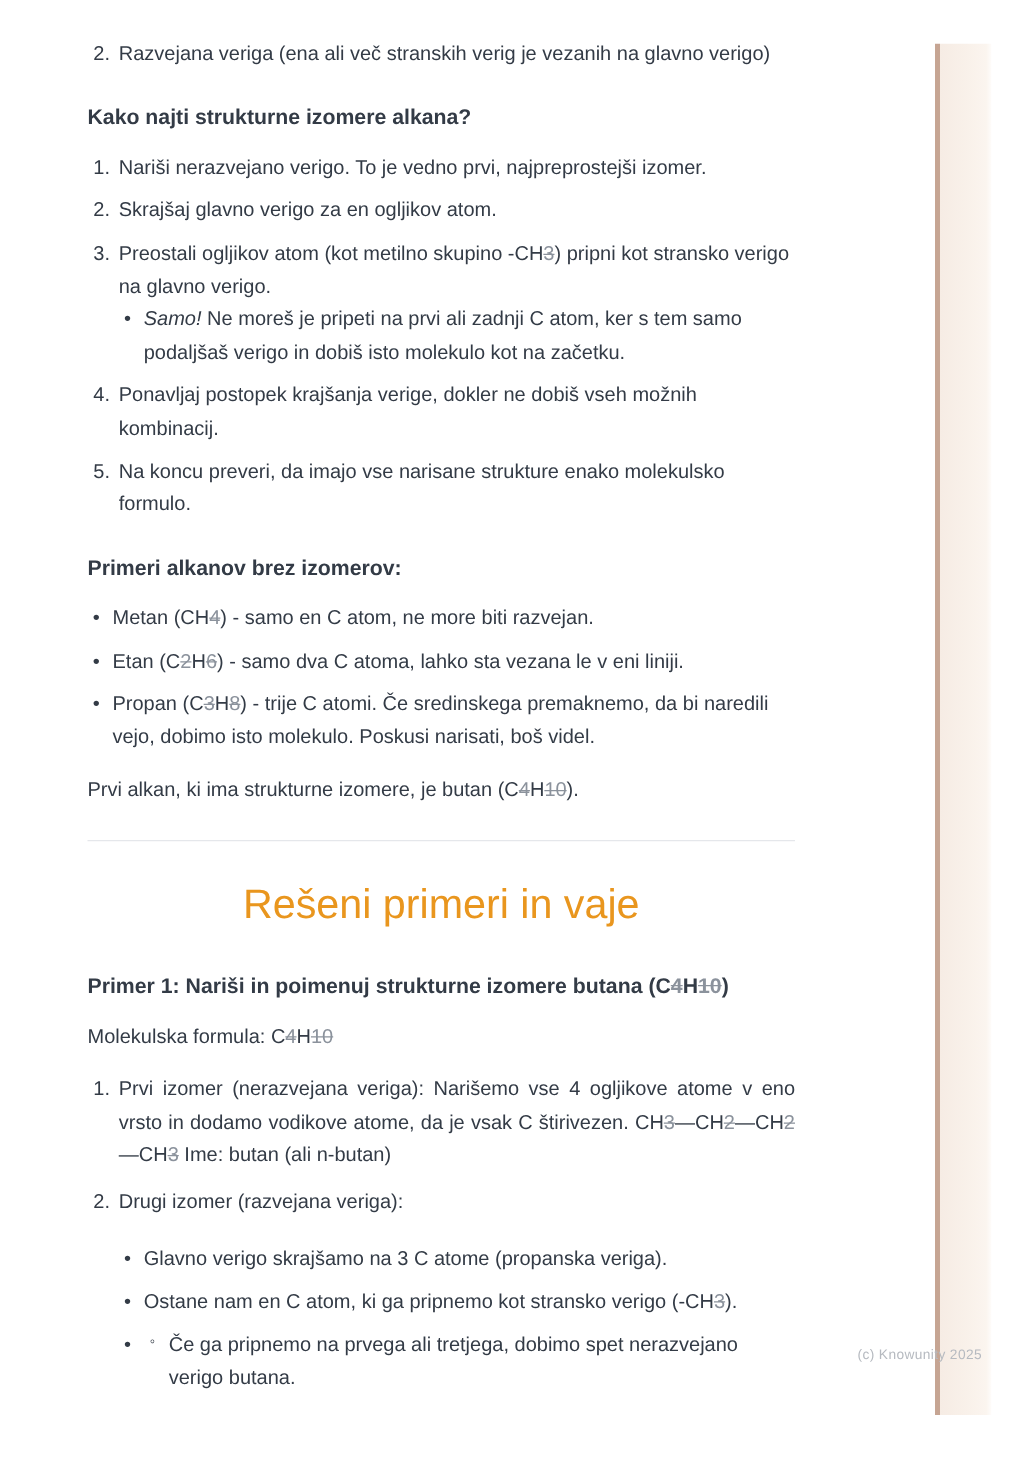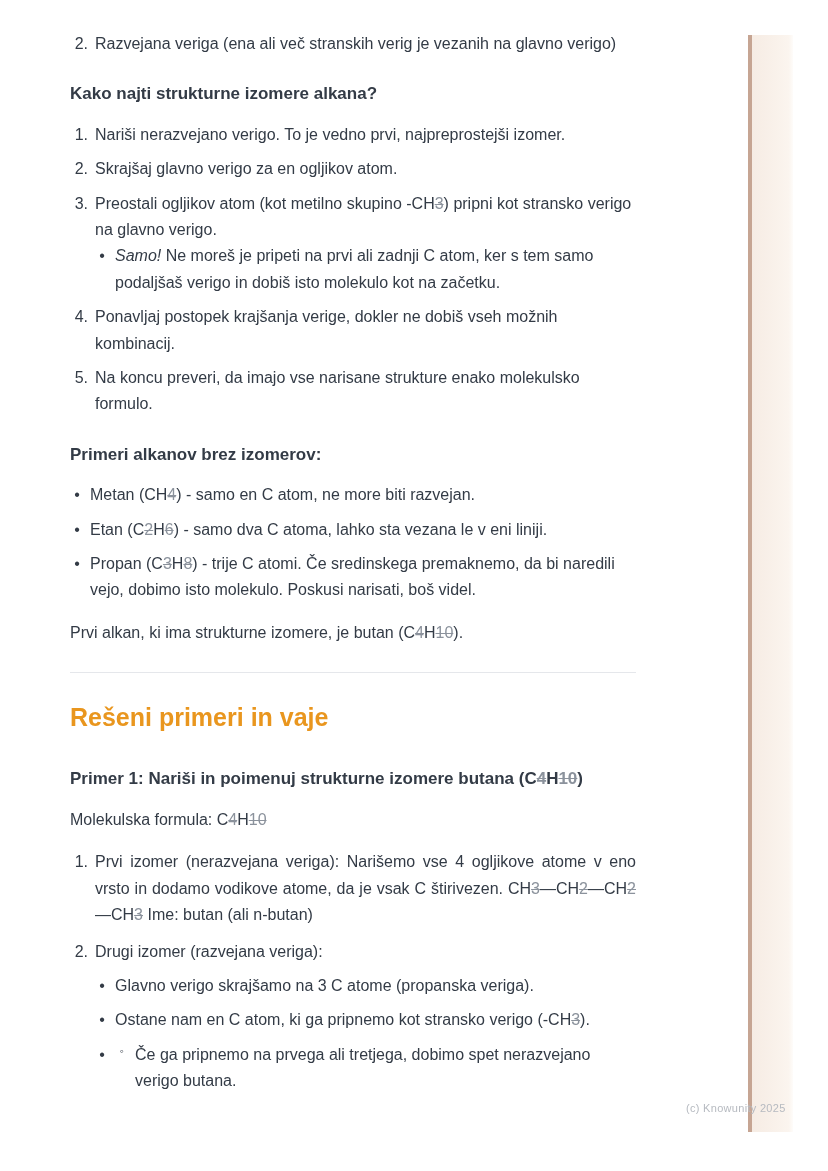--- a/index.html
+++ b/index.html
@@ -23,25 +23,26 @@
   .i  { font-style: italic; }
   .s  { color: #8b929c; text-decoration: line-through; }
 
   h3.subhead {
     font-size: 17px;
     font-weight: 700;
     margin: 24px 0 15px 0;
     line-height: 1.5;
   }
   h2.section-title {
-    font-size: 25px;
-    font-weight: 700;
+    font-size: 33px;
+    font-weight: 400;
     color: #e9961e;
     margin: 29px 0 20px 0;
     line-height: 1.25;
+    text-align: center;
   }
   p.para { margin: 16px 0 0 0; }
 
   .olist { margin: 14px 0 0 0; }
   .ulist { margin: 0; }
   .row { display: flex; align-items: flex-start; margin: 0 0 8px 0; }
   .row:last-child { margin-bottom: 0; }
   .row .num {
     flex: 0 0 18px;
     text-align: right;
@@ -68,21 +69,21 @@
 
   .binding-strip {
     position: absolute;
     left: 748px; top: 35px;
     width: 41px; height: 1097px;
     background: linear-gradient(to right, #f6ece4 0%, #f9f1ea 55%, #fbf5ef 90%, #fefcfa 100%);
     border-left: 4px solid #c6a593;
   }
   .watermark {
     position: absolute;
-    left: 686px; top: 1102px;
+    left: 686px; top: 1078px;
     font-size: 11px;
     letter-spacing: 0.3px;
     color: #b6bac0;
     z-index: 2;
     white-space: nowrap;
   }
 </style>
 </head>
 <body>
 
@@ -165,21 +166,21 @@
 
   <div class="olist" style="margin-top:16px;">
     <div class="row" style="margin-bottom:10px;">
       <span class="num">1.</span>
       <div class="txt justify"><span class="b">Prvi izomer (nerazvejana veriga):</span><span> Narišemo vse 4 ogljikove atome v eno vrsto in dodamo vodikove atome, da je vsak C štirivezen. CH</span><span class="s">3</span><span>—CH</span><span class="s">2</span><span>—CH</span><span class="s">2</span><span>—CH</span><span class="s">3</span><span> Ime: </span><span class="b">butan</span><span> (ali n-butan)</span></div>
     </div>
 
     <div class="row">
       <span class="num">2.</span>
       <div class="txt">
-        <div class="b gap-after" style="margin-bottom:8px;">Drugi izomer (razvejana veriga):</div>
+        <div class="b gap-after" style="margin-bottom:20px;">Drugi izomer (razvejana veriga):</div>
 
         <div class="ulist">
           <div class="row">
             <span class="dot">•</span>
             <div class="txt">Glavno verigo skrajšamo na 3 C atome (propanska veriga).</div>
           </div>
           <div class="row">
             <span class="dot">•</span>
             <div class="txt"><span>Ostane nam en C atom, ki ga pripnemo kot stransko verigo (-CH</span><span class="s">3</span><span>).</span></div>
           </div>

